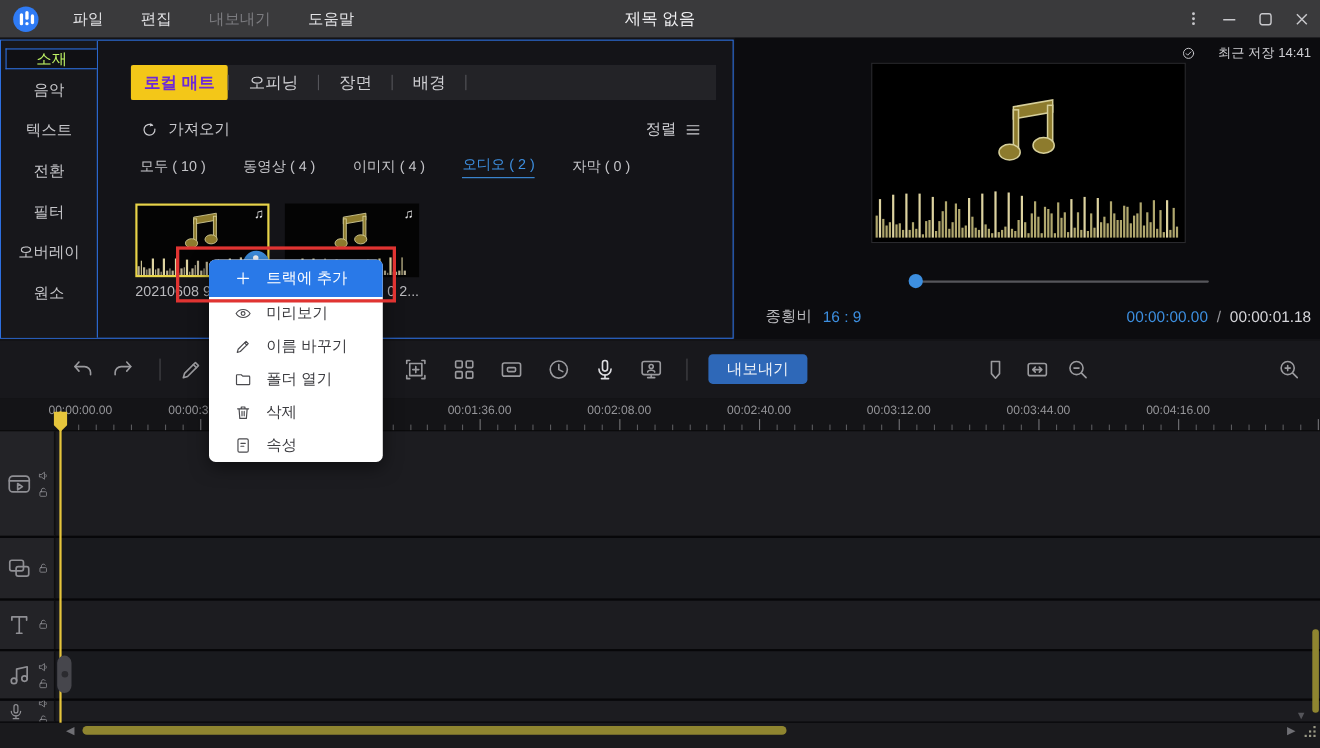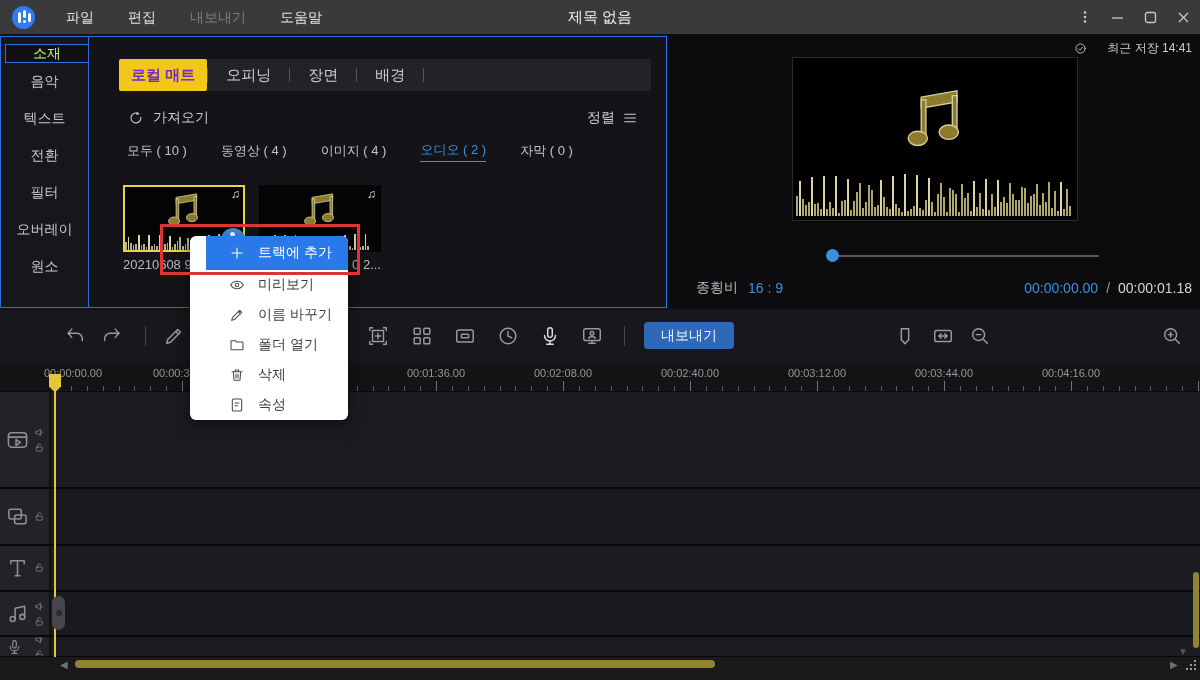--- a/index.html
+++ b/index.html
@@ -132,21 +132,21 @@
   .vscroll-arrow { position:absolute; left:1178px; top:646px; color:#55555a;
     font-size:10px; z-index:9; }
   .resize-grip { position:absolute; left:1184px; top:658px; z-index:10; }
   
   .blue-dot { position:absolute; left:221px; top:228px; width:24px; height:24px;
     border-radius:50%; background:#3d8fe0; z-index:19; }
   .blue-dot:after { content:""; position:absolute; left:9px; top:4px; width:5px;
     height:5px; border-radius:50%; background:#fff; }
   .context-menu { position:absolute; left:190px; top:236px; width:158px;
     background:#ffffff; border-radius:6px; box-shadow:0 4px 16px rgba(0,0,0,.5);
-    z-index:20; overflow:hidden;padding-left:16px; }
+    z-index:20; overflow:hidden; }
   .cm-item { height:30px; display:flex; align-items:center; color:#3c3c40;
     font-size:14px; }
   .cm-item .cm-ic { width:18px; margin:0 12px 0 22px; display:flex;
     align-items:center; justify-content:center; color:#4a4a4e; }
   .cm-item.highlighted { height:34px; background:#2979e8; color:#fff; }
   .cm-item.highlighted .cm-ic { color:#fff; }
   .red-annotation { position:absolute; left:160px; top:224px; width:200px; height:51px;
     border:3px solid #e03432; z-index:30; pointer-events:none; }
   svg { display:block; }
 </style>

